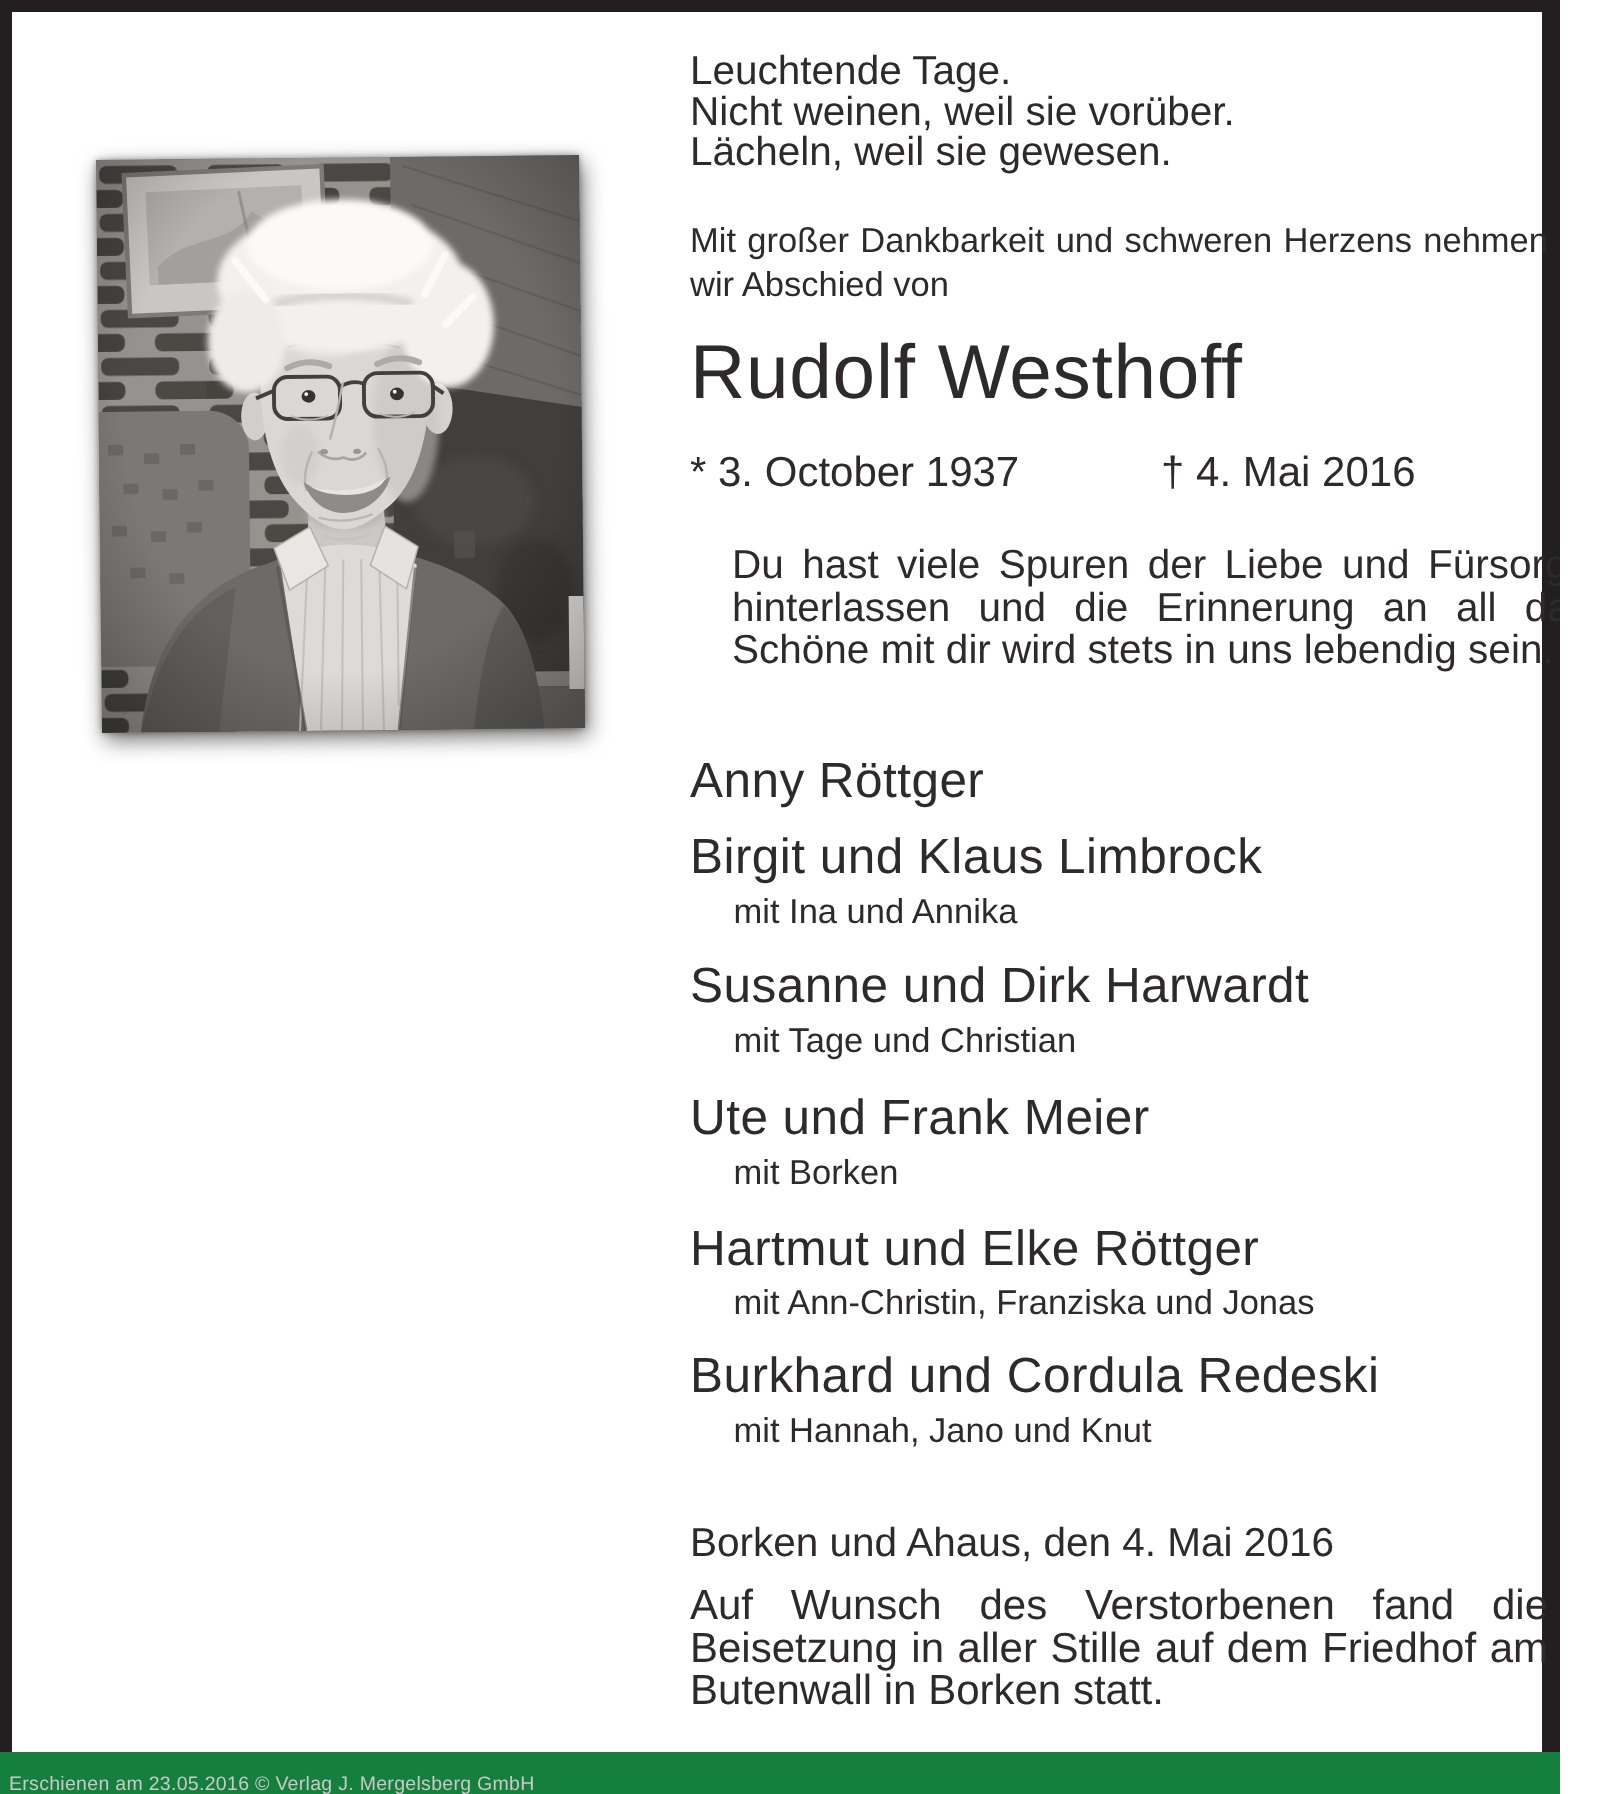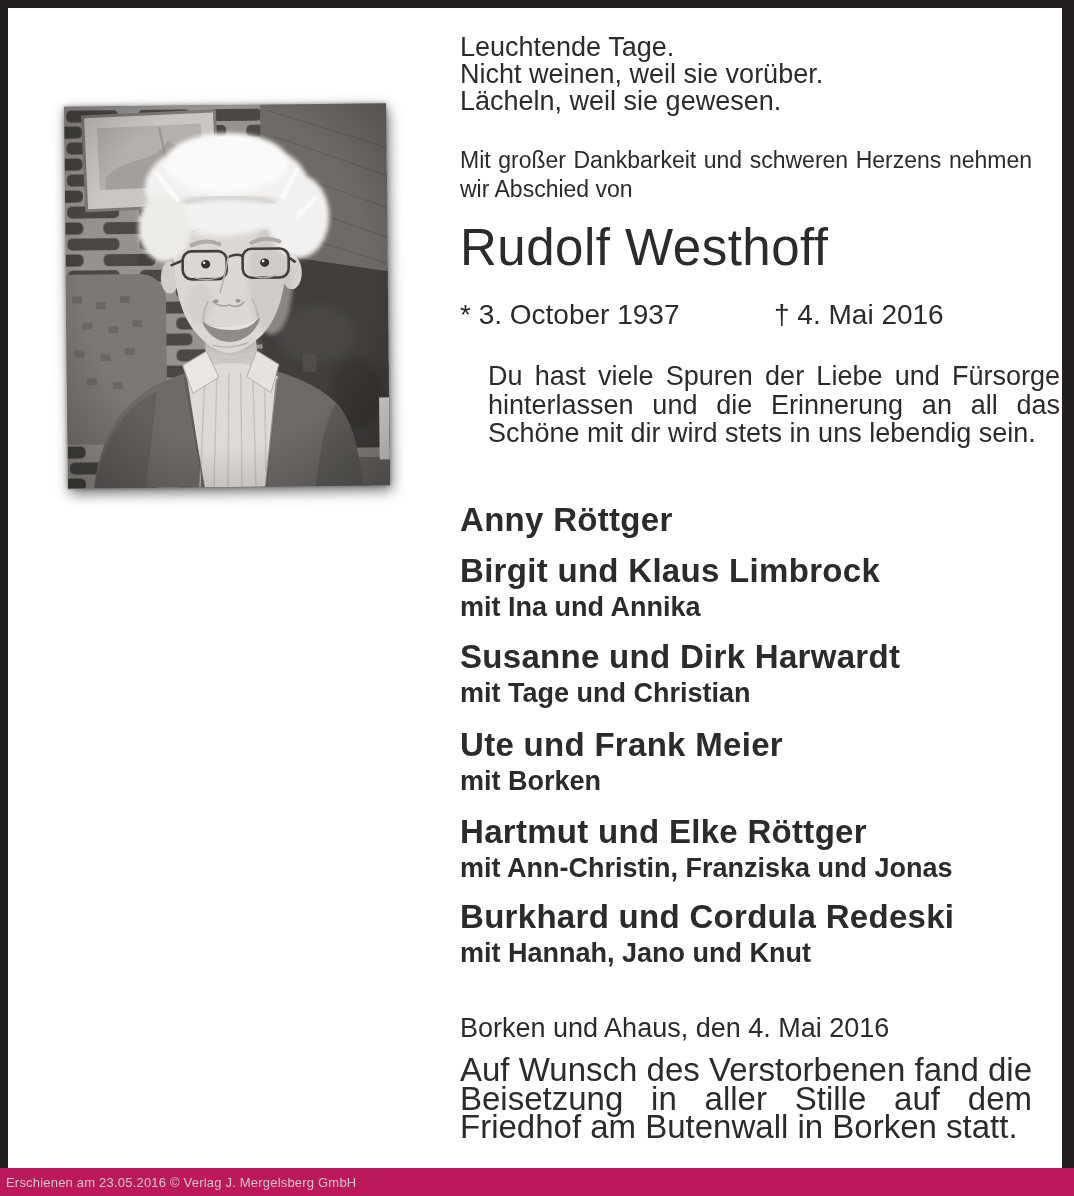--- a/index.html
+++ b/index.html
@@ -1,22 +1,23 @@
 <!DOCTYPE html>
 <html><head>
 <meta charset="utf-8">
 <style>
   html,body{margin:0;padding:0;background:#ffffff;}
   .page{
     position:relative;
-    width:1074px;height:1196px;
+    width:992px;height:1196px;
     background:#231f20;
     font-family:"Liberation Sans",sans-serif;
     color:#2d2a2b;
     overflow:hidden;
+    padding-left:48px;
   }
   .sheet{
     position:absolute;left:8px;top:8px;right:12px;bottom:28px;
     background:#ffffff;
   }
   
   .photo{
     position:absolute;left:66px;top:105px;width:322px;height:382px;
     transform:rotate(-0.6deg);
     box-shadow:2px 5px 14px rgba(0,0,0,.55), 0 0 4px rgba(0,0,0,.35);
@@ -24,30 +25,30 @@
   }
   .photo svg{display:block;width:100%;height:100%;}
   
   .col{position:absolute;left:460px;width:572px;}
   .quote{top:34px;font-size:27px;line-height:27px;}
   .intro{top:146px;font-size:23px;line-height:29px;text-align:justify;}
   .deceased-name{top:220px;font-size:51px;line-height:56px;letter-spacing:.5px;}
   .dates{top:300px;font-size:28px;line-height:30px;}
   .dates .birth{display:inline-block;width:314px;}
   .tribute{top:362px;font-size:27px;line-height:28.5px;text-align:justify;margin-left:28px;}
-  .mourner{position:absolute;left:460px;width:572px;font-weight:bold;}
+  .mourner{position:absolute;left:460px;width:572px;}
   .m-name{font-size:33px;line-height:38px;letter-spacing:.3px;}
-  .m-sub{font-size:27px;line-height:34px;}
+  .m-sub{font-size:23px;line-height:34px;margin-left:29px;}
   .place-date{top:1014px;font-size:27px;line-height:28px;}
-  .burial{top:1056px;font-size:33px;line-height:28.5px;text-align:justify;}
+  .burial{top:1056px;font-size:28px;line-height:28.5px;text-align:justify;}
   
   .imprint{
     position:absolute;left:0;right:0;bottom:0;height:28px;
-    background:#be185d;color:#ccc8c8;
-    display:flex;align-items:center;
+    background:#15803d;color:#ccc8c8;
+    display:flex;align-items:flex-end;
     font-size:13px;padding-left:6px;letter-spacing:.2px;
   }
 </style>
 </head>
 <body>
 
 <div class="page">
   <div class="sheet"></div>
 
   <div class="photo" title="Black-and-white portrait photo of an elderly man with white hair and glasses in front of a brick wall">

